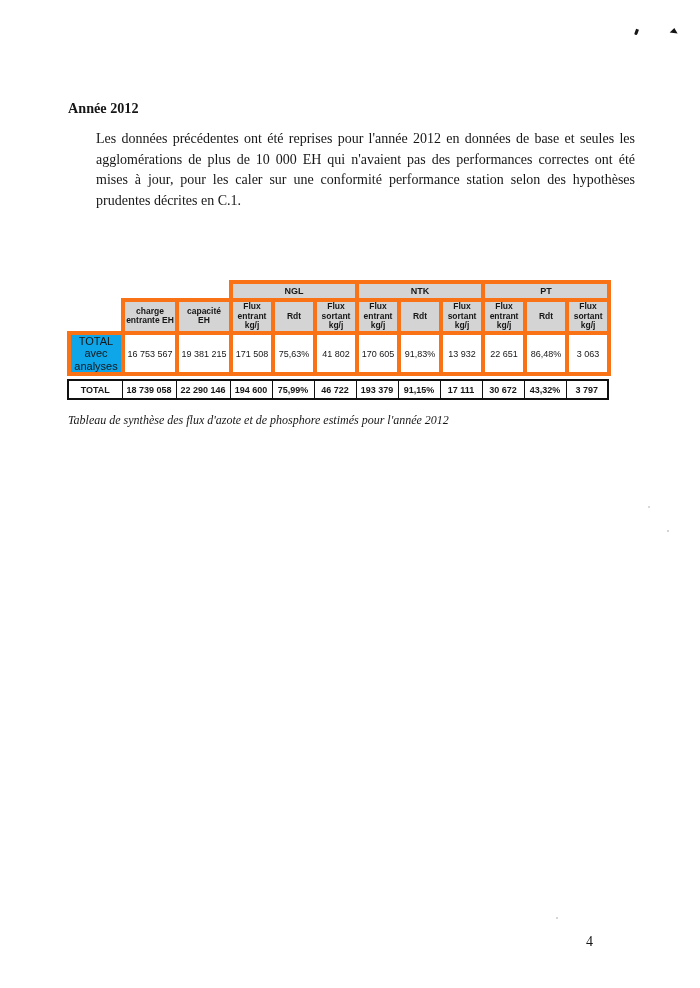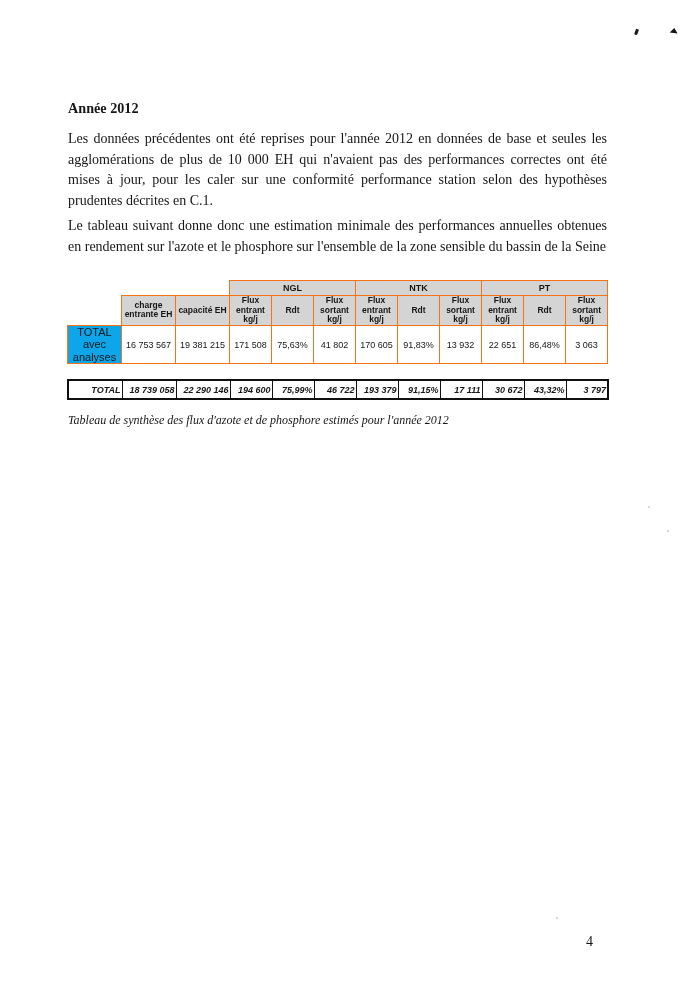--- a/index.html
+++ b/index.html
@@ -25,32 +25,32 @@
   
   .doc-heading {
     position:absolute; left:68px; top:100px; width:539px;
     font-size:14.2px; font-weight:bold;
   }
   .doc-para {
     position:absolute; left:68px; width:539px;
     font-size:14px; line-height:20.6px;
     text-align:justify;
   }
-  .para-1 { top:129px; }
+  .para-1 { top:129px;margin-left:28px; }
   .para-2 { top:216px; }
 
   
   .doc-table {
     position:absolute; left:67px; top:280px;
     width:540px;
     border-collapse:collapse; table-layout:fixed;
     font-family:"Liberation Sans", sans-serif;
   }
   .doc-table th, .doc-table td {
-    border:1px solid #f97316;
+    border:4px solid #f97316;
     text-align:center; vertical-align:middle;
     padding:0 1px;
     white-space:normal;
   }
   .doc-table th {
     background:#d4d4d4;
     font-size:8.5px; font-weight:bold; line-height:1.12;
   }
   .doc-table .group-row th { height:14px; font-size:9px; }
   .doc-table .header-row th { height:26px;margin-top:12px; }
@@ -62,22 +62,22 @@
   .total-table {
     position:absolute; left:67px; top:379px;
     width:540px;
     border-collapse:collapse; table-layout:fixed;
     font-family:"Liberation Sans", sans-serif;
     border:2px solid #101010;
   }
   .total-table td {
     border:1px solid #101010;
     font-size:9px; font-weight:bold;
-    text-align:right; vertical-align:middle;
-    height:17px; padding:0 1px; white-space:nowrap;font-style:italic;
+    text-align:center; vertical-align:middle;
+    height:17px; padding:0 1px; white-space:nowrap;
   }
 
   .doc-caption {
     position:absolute; left:68px; top:413px; width:539px;
     font-size:12px; font-style:italic; text-align:left;
   }
   .page-number {
     position:absolute; left:586px; top:934px;
     font-size:14px;
   }
@@ -90,21 +90,20 @@
   <div class="scan-edge-main"></div>
   <div class="scan-edge-top"></div>
   <div class="mark-comma"></div>
   <div class="mark-triangle"></div>
   <div class="speck speck1"></div>
   <div class="speck speck2"></div>
   <div class="speck speck3"></div>
 
   <div class="doc-heading">Année 2012</div>
   <div class="doc-para para-1">Les données précédentes ont été reprises pour l'année 2012 en données de base et seules les agglomérations de plus de 10 000 EH qui n'avaient pas des performances correctes ont été mises à jour, pour les caler sur une conformité performance station selon des hypothèses prudentes décrites en C.1.</div>
-  <div class="doc-para para-2">Le tableau suivant donne donc une estimation minimale des performances annuelles obtenues en rendement sur l'azote et le phosphore sur l'ensemble de la zone sensible du bassin de la Seine</div>
 
   <table class="doc-table">
     <colgroup>
       <col style="width:54px">
         <col style="width:54px">
         <col style="width:54px">
       <col style="width:42px">
         <col style="width:42px">
         <col style="width:42px">
       <col style="width:42px">

